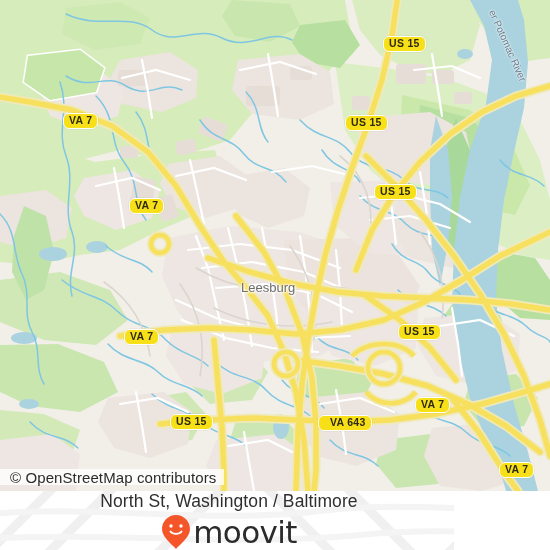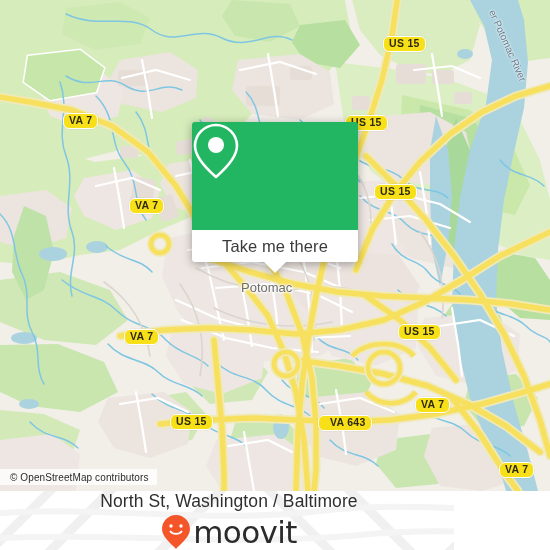--- a/index.html
+++ b/index.html
@@ -12,21 +12,21 @@
 
   
   .map{position:absolute;left:0;top:0;width:550px;height:491px;overflow:hidden;background:#f2efe9;}
   .map svg{position:absolute;left:0;top:0;}
 
   
   .attrib{
     position:absolute;left:0;top:469px;height:16px;
     background:rgba(255,255,255,0.78);
     display:flex;align-items:center;padding:0 8px 0 10px;
-    font-size:10px;color:#2b2b2b;letter-spacing:.1px;white-space:nowrap;
+    font-size:15px;color:#2b2b2b;letter-spacing:.1px;white-space:nowrap;
   }
 
   
   .callout{
     position:absolute;left:192px;top:122px;width:166px;
     filter:drop-shadow(0 2px 5px rgba(0,0,0,.33));
   }
   .callout-top{
     height:108px;background:#23b662;border-radius:3px 3px 0 0;
     display:flex;align-items:center;justify-content:center;
@@ -285,48 +285,36 @@
         <g fill="none" stroke="#f8e05f" stroke-width="4.5">
           <circle cx="384" cy="368" r="16"></circle>
           <circle cx="286" cy="364" r="12"></circle>
           <circle cx="160" cy="244" r="9"></circle>
           <path d="M352,356 C368,340 400,340 414,356"></path>
           <path d="M366,392 C380,408 404,406 416,392"></path>
         </g>
       </g>
     </svg>
 
-    <div class="place-label" style="left:241px;top:280px;">Potomac</div>
+    <div class="place-label" style="left:241px;top:280px;">Leesburg</div>
 
     <div class="river-label" style="left:497px;top:8px;transform:rotate(66deg);transform-origin:0 0;">er Potomac River</div>
 
     <div class="shield" style="left:383px;top:36px;">US 15</div>
     <div class="shield" style="left:63px;top:113px;">VA 7</div>
     <div class="shield" style="left:345px;top:115px;">US 15</div>
     <div class="shield" style="left:374px;top:184px;">US 15</div>
     <div class="shield" style="left:129px;top:198px;">VA 7</div>
     <div class="shield" style="left:398px;top:324px;">US 15</div>
     <div class="shield" style="left:124px;top:329px;">VA 7</div>
     <div class="shield" style="left:415px;top:397px;">VA 7</div>
     <div class="shield" style="left:170px;top:414px;">US 15</div>
     <div class="shield" style="left:318px;top:415px;padding-left:11px;">VA 643</div>
     <div class="shield" style="left:499px;top:462px;">VA 7</div>
 
-    <div class="callout">
-      <div class="callout-top">
-        <svg width="48" height="58" viewBox="0 0 48 58">
-          <path d="M24,3 C12.4,3 3,12.4 3,24 C3,36 16,48 24,55 C32,48 45,36 45,24 C45,12.4 35.6,3 24,3 Z" fill="none" stroke="#ffffff" stroke-width="2.6" stroke-linejoin="round"></path>
-          <circle cx="24" cy="23" r="8" fill="#ffffff"></circle>
-        </svg>
-      </div>
-      <div class="callout-bottom">
-        <span class="callout-label">Take me there</span>
-        <span class="callout-arrow"></span>
-      </div>
-    </div>
 
     <div class="attrib">
       <span>© OpenStreetMap contributors</span>
     </div>
   </div>
 
   <div class="footer">
     <svg class="footer-watermark" width="550" height="59" viewBox="0 0 550 59">
       <g stroke="#f0f0f0" stroke-width="9" fill="none">
         <path d="M-20,70 L70,-20"></path>

